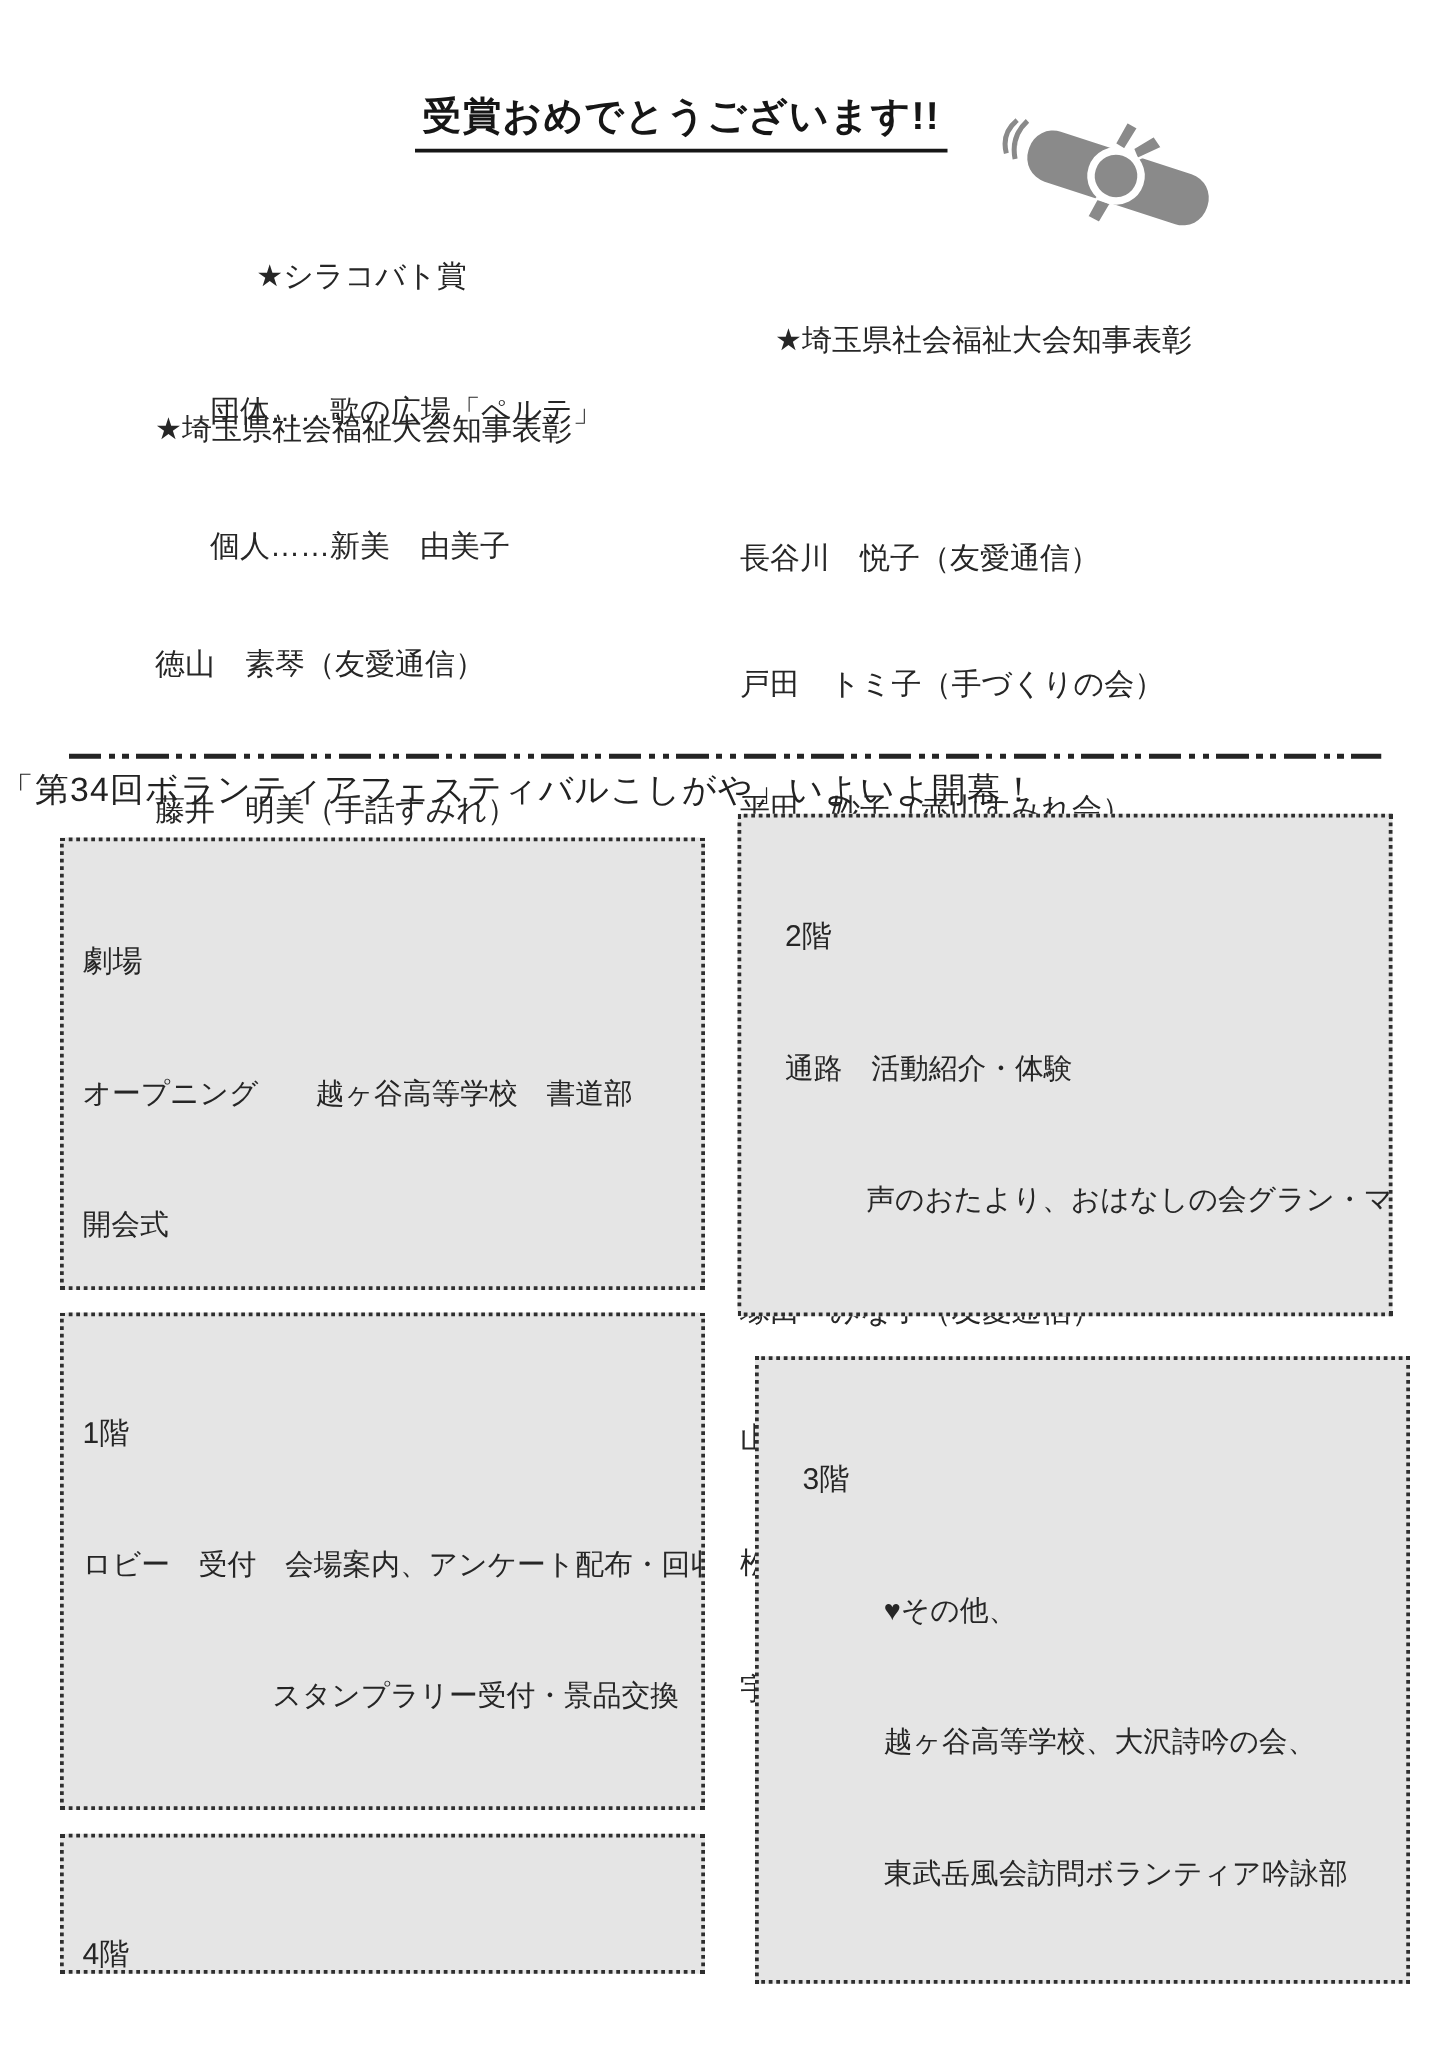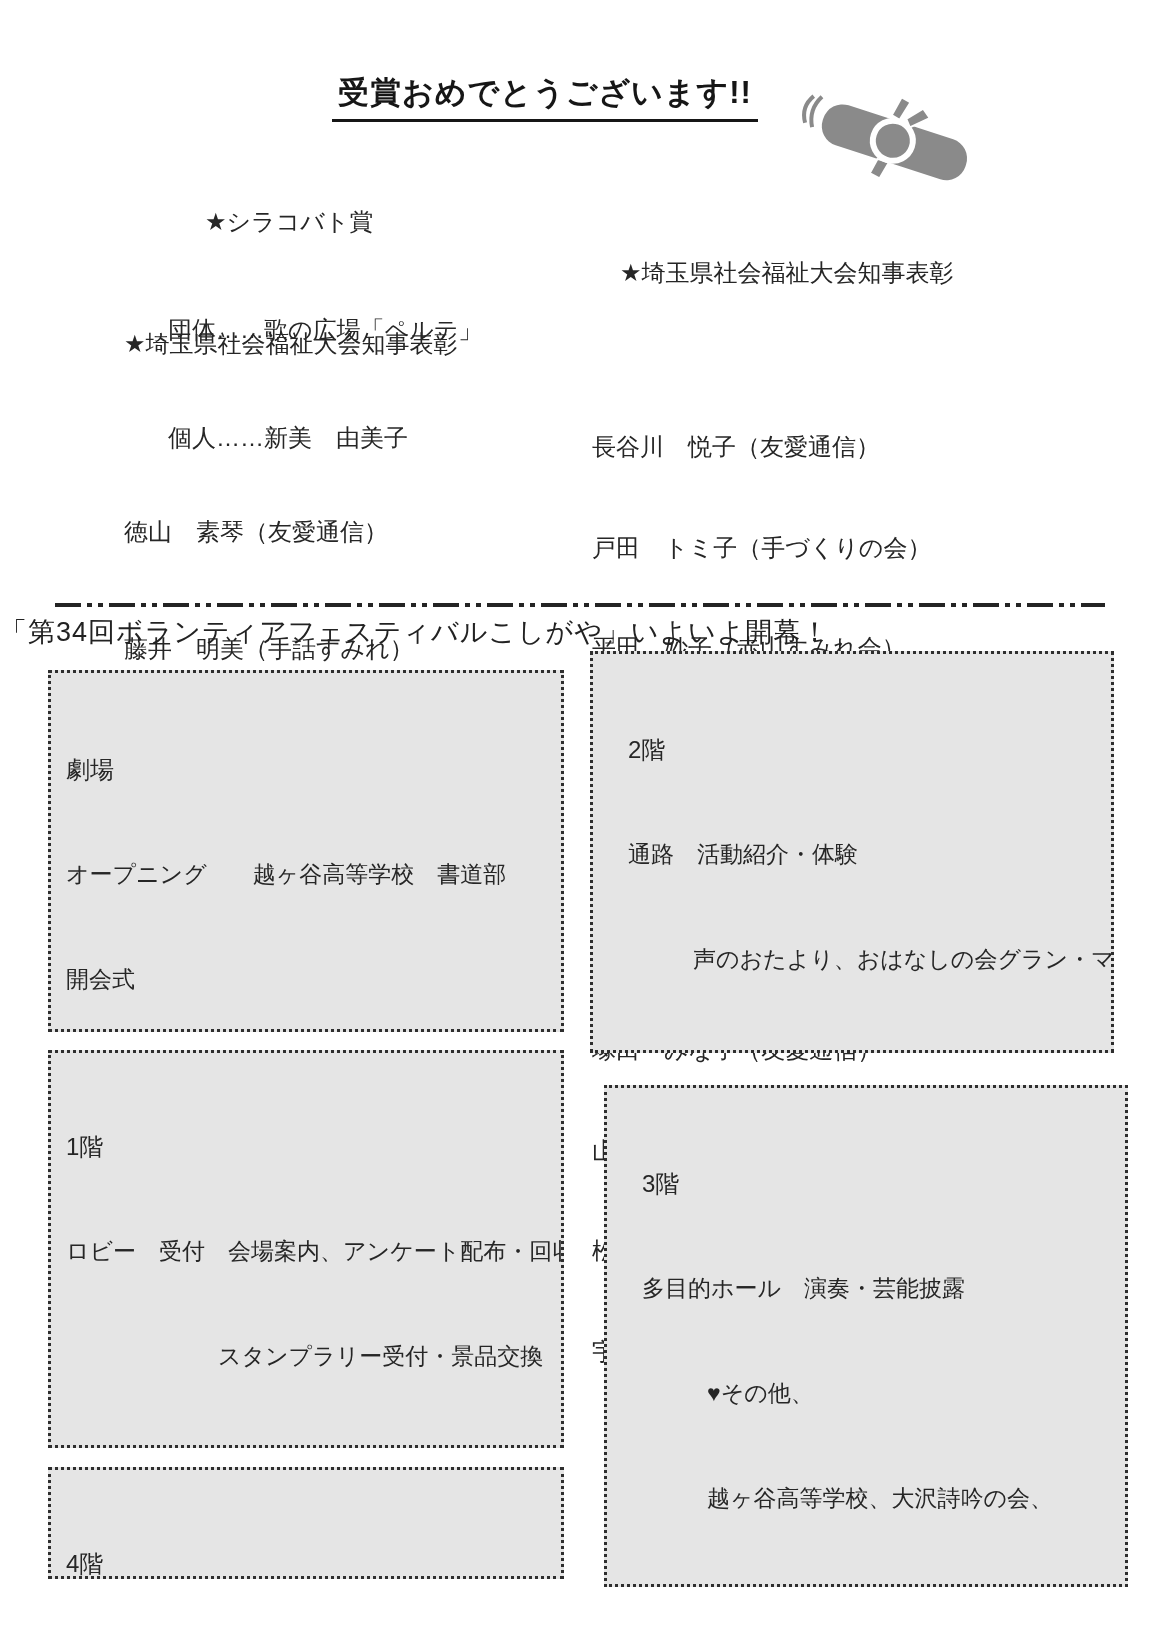--- a/index.html
+++ b/index.html
@@ -162,21 +162,20 @@
     
     
     
     
     
     
   </section>
 
   <section class="box box-r floor3-box">
     <div class="box-heading">3階</div>
-    <div>多目的ホール　演奏・芸能披露</div>
     <div class="r1">♥その他、</div>
     <div class="r1">越ヶ谷高等学校、大沢詩吟の会、</div>
     <div class="r1">東武岳風会訪問ボランティア吟詠部</div>
     
     
     
     
     
     
     

